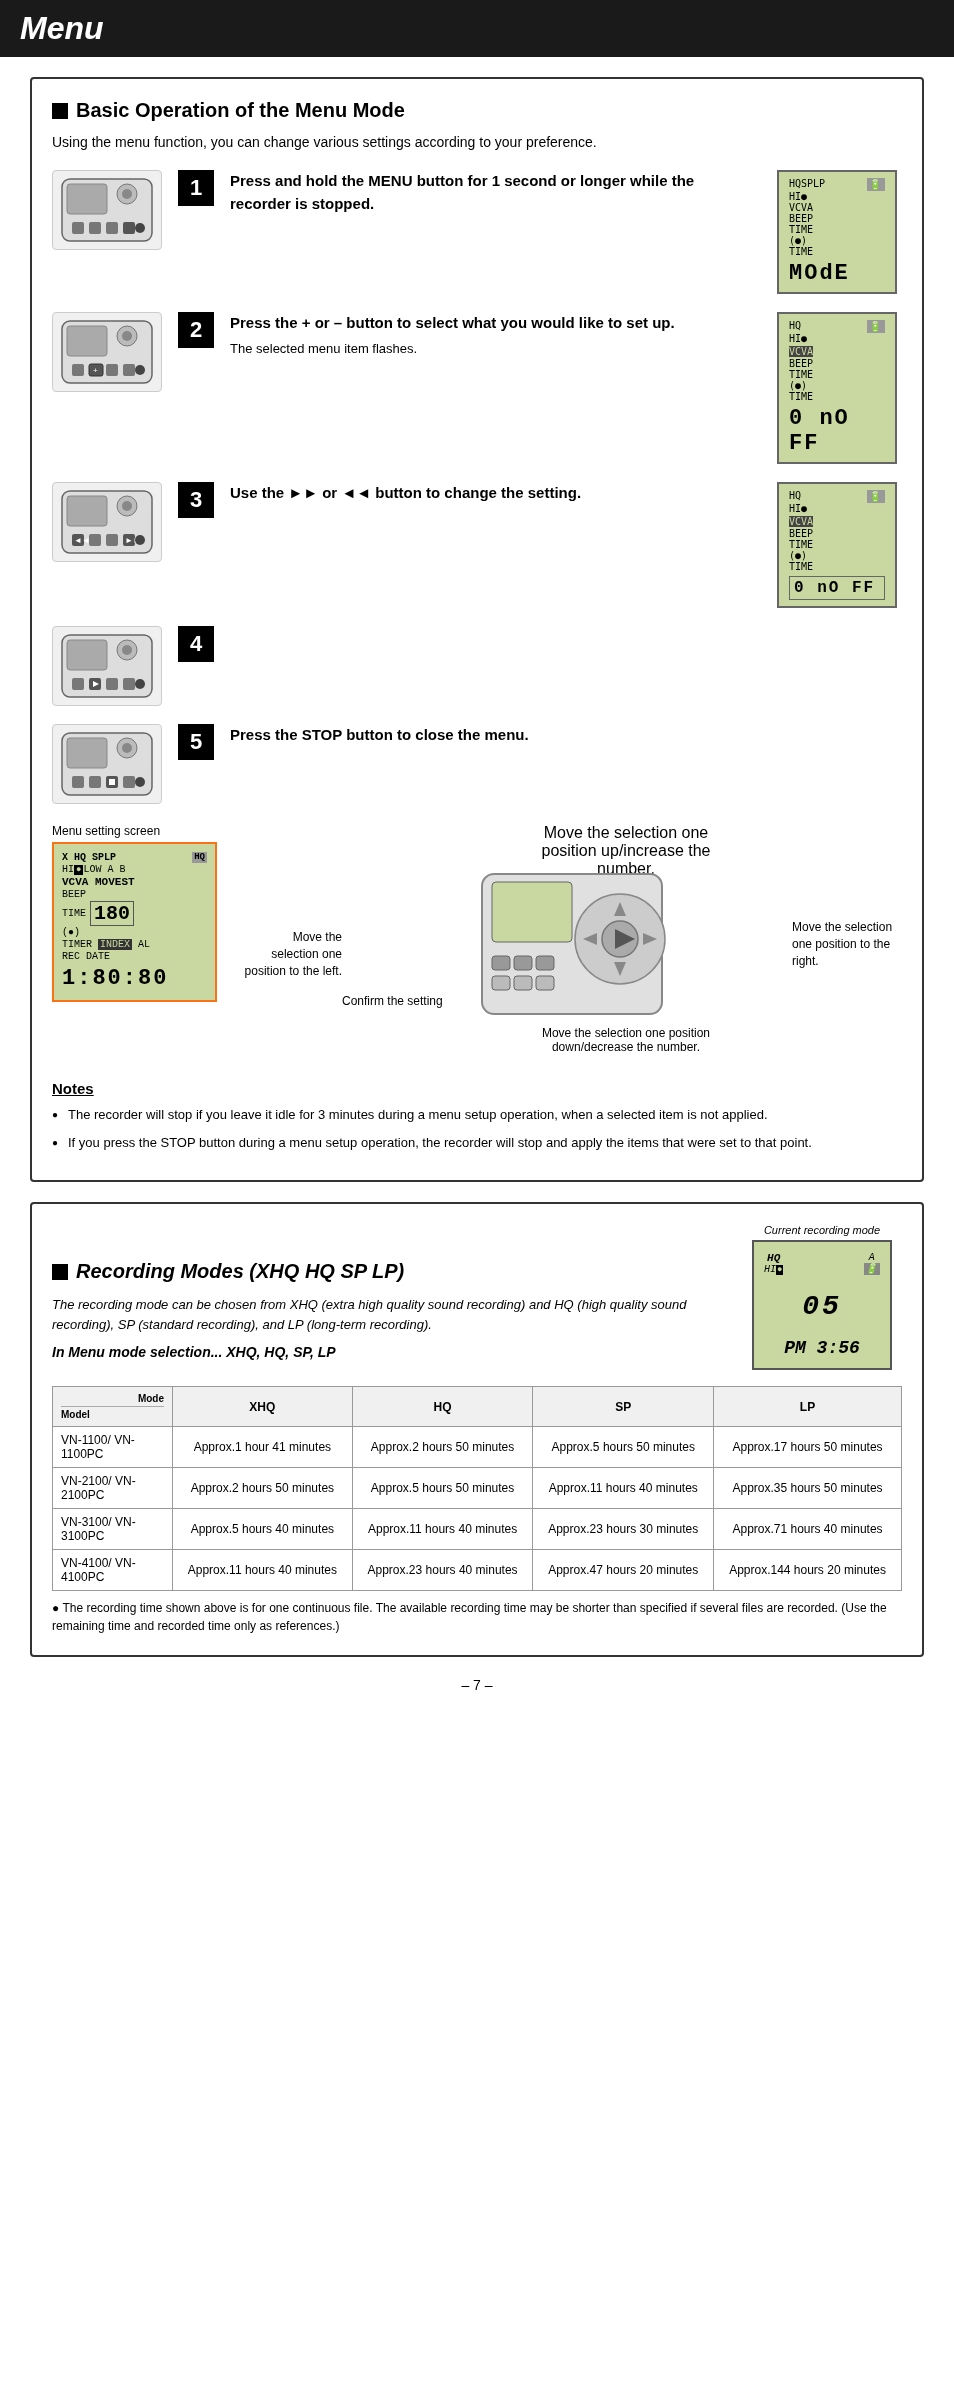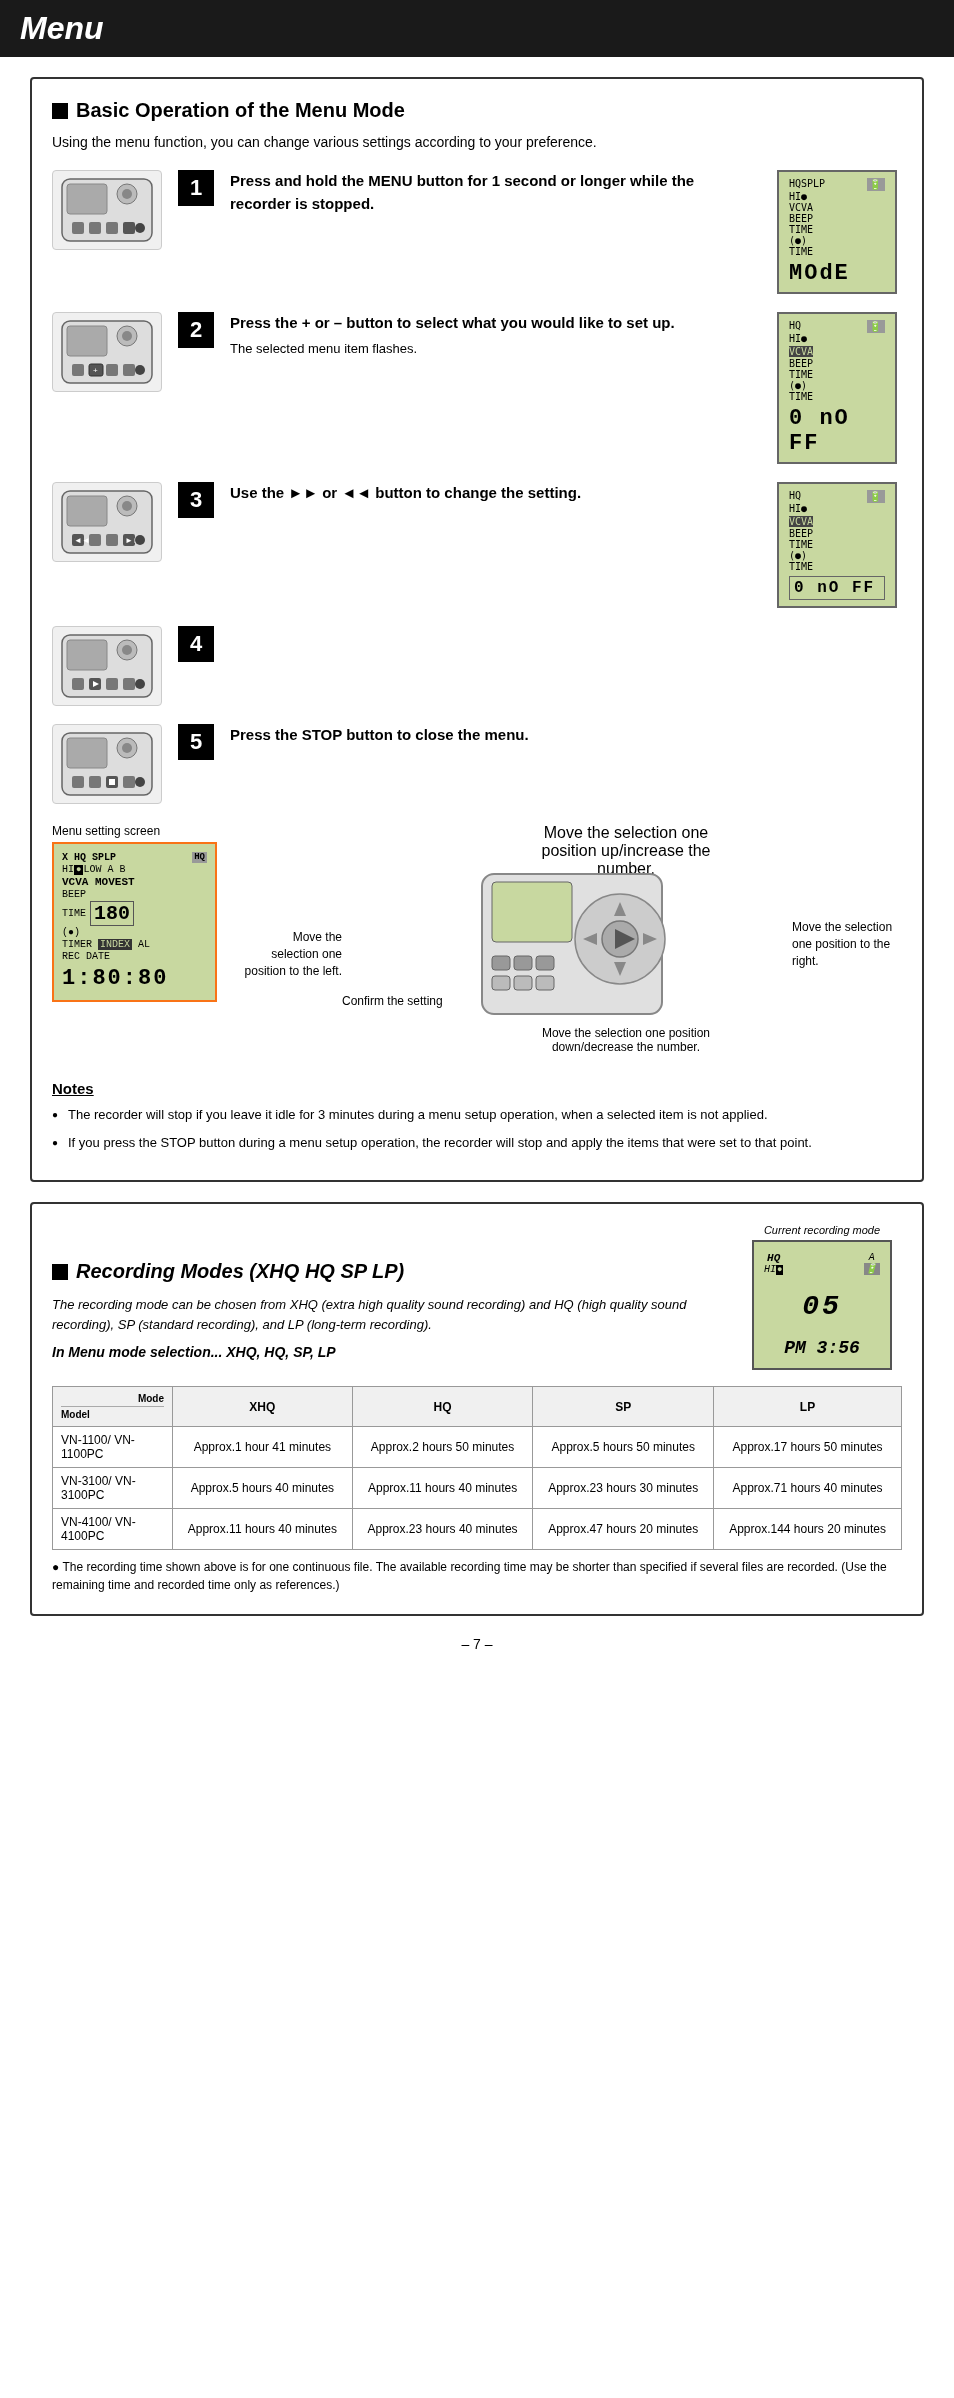--- a/index.html
+++ b/index.html
@@ -586,20 +586,27 @@
       </thead>
       <tbody>
         <tr>
           <td class="model-col">VN-1100/ VN-1100PC</td>
           <td>Approx.1 hour 41 minutes</td>
           <td>Approx.2 hours 50 minutes</td>
           <td>Approx.5 hours 50 minutes</td>
           <td>Approx.17 hours 50 minutes</td>
         </tr>
         <tr>
+          <td class="model-col">VN-2100/ VN-2100PC</td>
+          <td>Approx.2 hours 50 minutes</td>
+          <td>Approx.5 hours 50 minutes</td>
+          <td>Approx.11 hours 40 minutes</td>
+          <td>Approx.35 hours 50 minutes</td>
+        </tr>
+        <tr>
           <td class="model-col">VN-3100/ VN-3100PC</td>
           <td>Approx.5 hours 40 minutes</td>
           <td>Approx.11 hours 40 minutes</td>
           <td>Approx.23 hours 30 minutes</td>
           <td>Approx.71 hours 40 minutes</td>
         </tr>
         <tr>
           <td class="model-col">VN-4100/ VN-4100PC</td>
           <td>Approx.11 hours 40 minutes</td>
           <td>Approx.23 hours 40 minutes</td>

